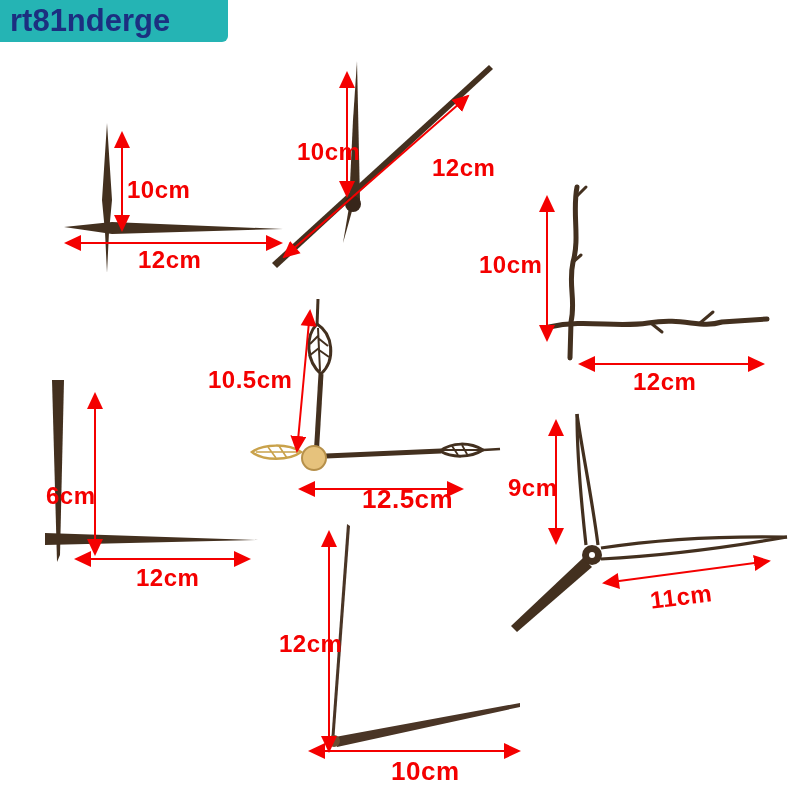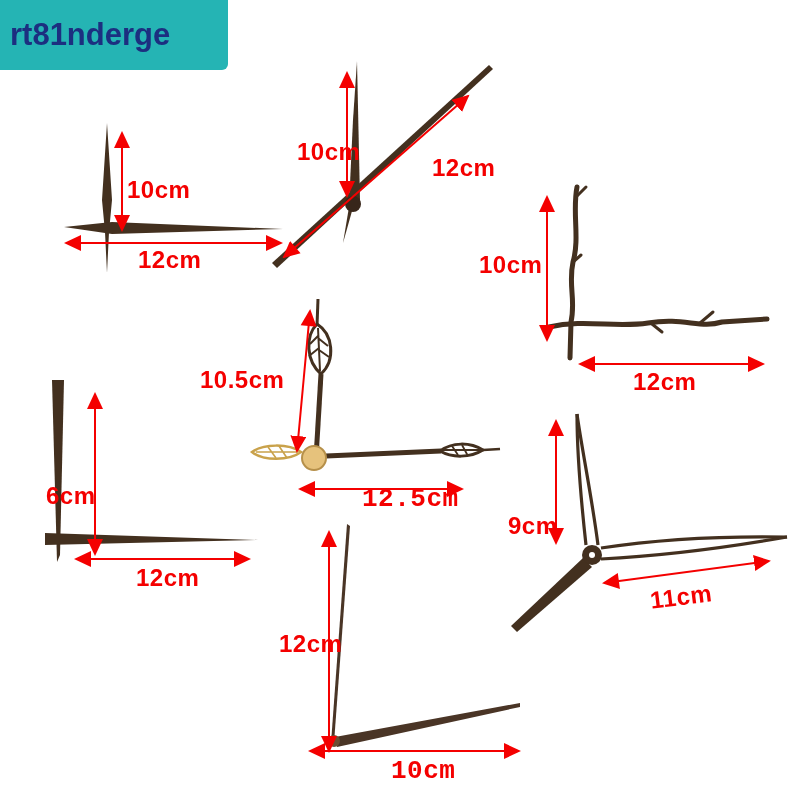--- a/index.html
+++ b/index.html
@@ -1,23 +1,23 @@
 <!DOCTYPE html>
 <html><head>
 <meta charset="utf-8">
 <style>
   html,body{margin:0;padding:0;background:#ffffff;}
   #stage{position:relative;width:800px;height:800px;background:#ffffff;overflow:hidden;
          font-family:"Liberation Sans",sans-serif;}
   #art{position:absolute;left:0;top:0;}
   .dim-label{position:absolute;color:#f40000;font-weight:700;font-size:24px;
              line-height:1;white-space:nowrap;letter-spacing:0.5px;}
-  .dim-label.big{font-size:26px;font-family:Liberation Mono, monospace;}
+  .dim-label.big{font-size:26px;}
   .dim-label.tilt{transform:rotate(-7deg);}
-  #watermark{position:absolute;left:0;top:0;min-width:228px;height:70px;
+  #watermark{position:absolute;left:0;top:0;min-width:228px;height:42px;
              background:#25b4b4;color:#1c2f80;font-weight:700;font-size:31px;
              display:flex;align-items:center;padding-left:10px;box-sizing:border-box;
              border-radius:0 0 6px 0;}
 </style>
 </head>
 <body>
 
 <div id="stage">
 
   <svg id="art" width="800" height="800" viewBox="0 0 800 800">
@@ -117,27 +117,27 @@
 
   <span class="dim-label" style="left:127px;top:178px">10cm</span>
   <span class="dim-label" style="left:138px;top:248px">12cm</span>
 
   <span class="dim-label" style="left:297px;top:140px">10cm</span>
   <span class="dim-label" style="left:432px;top:156px">12cm</span>
 
   <span class="dim-label" style="left:479px;top:253px">10cm</span>
   <span class="dim-label" style="left:633px;top:370px">12cm</span>
 
-  <span class="dim-label" style="left:200px;top:368px">10.5cm</span>
+  <span class="dim-label" style="left:208px;top:368px">10.5cm</span>
   <span class="dim-label big" style="left:362px;top:486px">12.5cm</span>
 
   <span class="dim-label" style="left:46px;top:484px">6cm</span>
   <span class="dim-label" style="left:136px;top:566px">12cm</span>
 
-  <span class="dim-label" style="left:508px;top:514px">9cm</span>
+  <span class="dim-label" style="left:508px;top:476px">9cm</span>
   <span class="dim-label tilt" style="left:650px;top:585px">11cm</span>
 
   <span class="dim-label" style="left:279px;top:632px">12cm</span>
   <span class="dim-label big" style="left:391px;top:758px">10cm</span>
 
   <div id="watermark">
     <span>rt81nderge</span>
   </div>
 
 </div>

